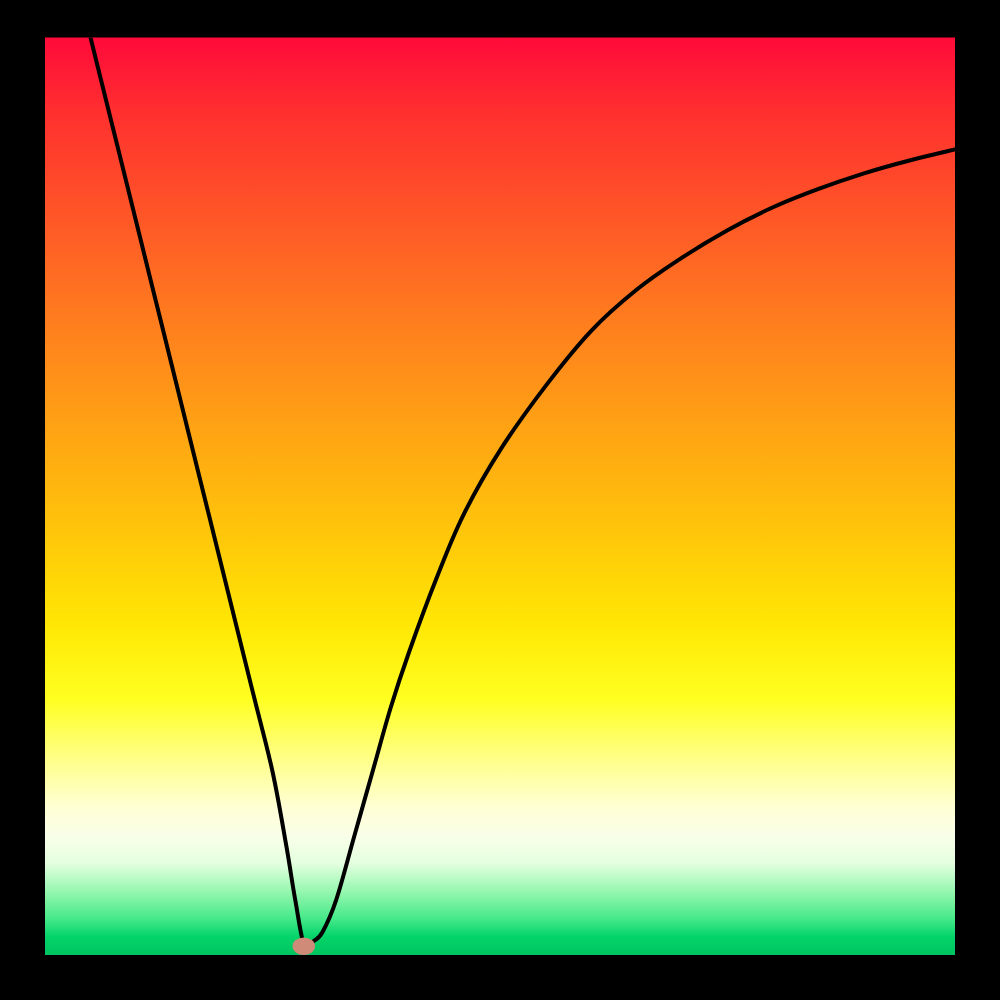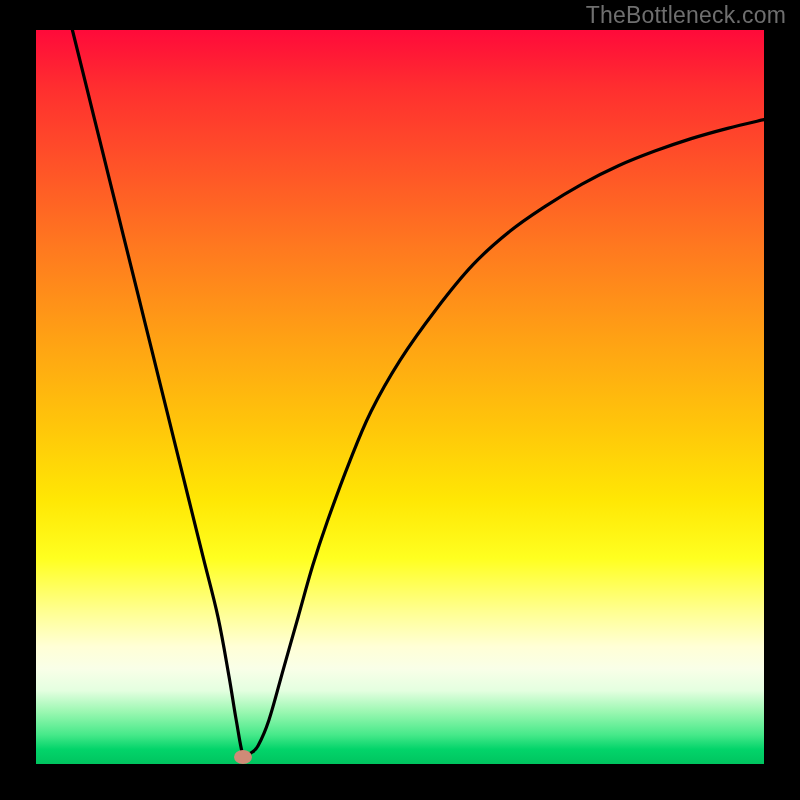--- a/index.html
+++ b/index.html
@@ -62,21 +62,20 @@
     height: 14px;
     border-radius: 50%;
     background: #cf8b77;
   }
 </style>
 </head>
 <body>
 
 <div class="container">
 
-  <div class="attribution">TheBottleneck.com</div>
 
   <div class="plot-area">
 
     <svg width="728" height="734" viewBox="0 0 728 734">
       <path id="curve-path" fill="none" stroke="#000" stroke-width="3.2" stroke-linejoin="round" stroke-linecap="round" d="M 36.40 0.00 C 39.02 10.57, 45.72 37.58, 50.96 58.72 C 56.20 79.86, 60.28 96.30, 65.52 117.44 C 70.76 138.58, 74.84 155.02, 80.08 176.16 C 85.32 197.30, 89.40 213.74, 94.64 234.88 C 99.88 256.02, 103.96 272.46, 109.20 293.60 C 114.44 314.74, 118.52 331.18, 123.76 352.32 C 129.00 373.46, 133.08 389.90, 138.32 411.04 C 143.56 432.18, 147.64 448.62, 152.88 469.76 C 158.12 490.90, 162.20 507.34, 167.44 528.48 C 172.68 549.62, 177.41 566.06, 182.00 587.20 C 186.59 608.34, 189.64 627.42, 192.92 645.92 C 196.20 664.42, 197.58 675.43, 200.20 689.96 C 202.82 704.49, 204.86 720.71, 207.48 726.66 C 210.10 732.61, 212.14 724.97, 214.76 722.99 C 217.38 721.01, 218.76 721.60, 222.04 715.65 C 225.32 709.70, 228.37 703.83, 232.96 689.96 C 237.55 676.09, 242.28 657.08, 247.52 638.58 C 252.76 620.08, 256.84 605.70, 262.08 587.20 C 267.32 568.70, 271.40 553.00, 276.64 535.82 C 281.88 518.64, 284.65 510.28, 291.20 491.78 C 297.75 473.28, 305.18 452.88, 313.04 433.06 C 320.90 413.24, 325.71 400.18, 334.88 381.68 C 344.05 363.18, 352.21 348.80, 364.00 330.30 C 375.79 311.80, 387.30 296.10, 400.40 278.92 C 413.50 261.74, 423.70 248.75, 436.80 234.88 C 449.90 221.01, 460.10 212.42, 473.20 201.85 C 486.30 191.28, 496.50 184.75, 509.60 176.16 C 522.70 167.57, 532.90 161.41, 546.00 154.14 C 559.10 146.87, 569.30 141.74, 582.40 135.79 C 595.50 129.84, 605.70 126.00, 618.80 121.11 C 631.90 116.22, 642.10 112.73, 655.20 108.63 C 668.30 104.54, 678.50 101.79, 691.60 98.36 C 704.70 94.92, 721.45 91.13, 728.00 89.55"></path>
     </svg>
 
     <div id="marker" class="marker" style="left: 198.48px; top: 719.66px;"></div>
   </div>
 

